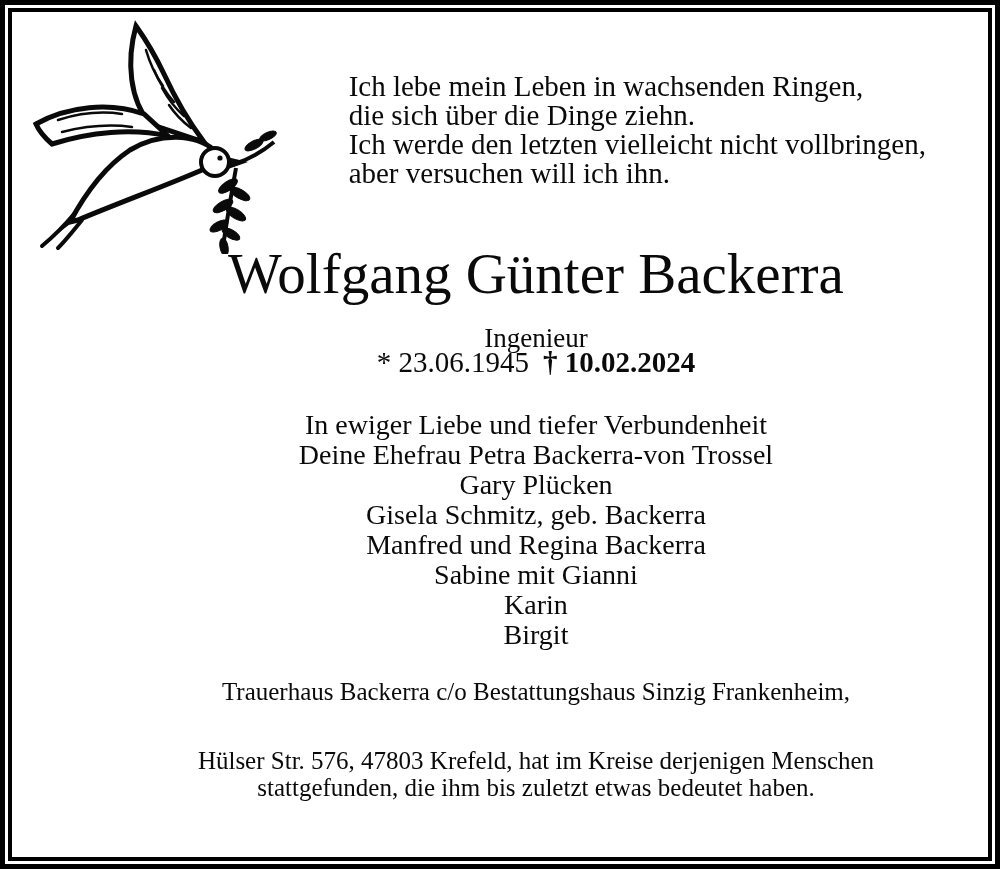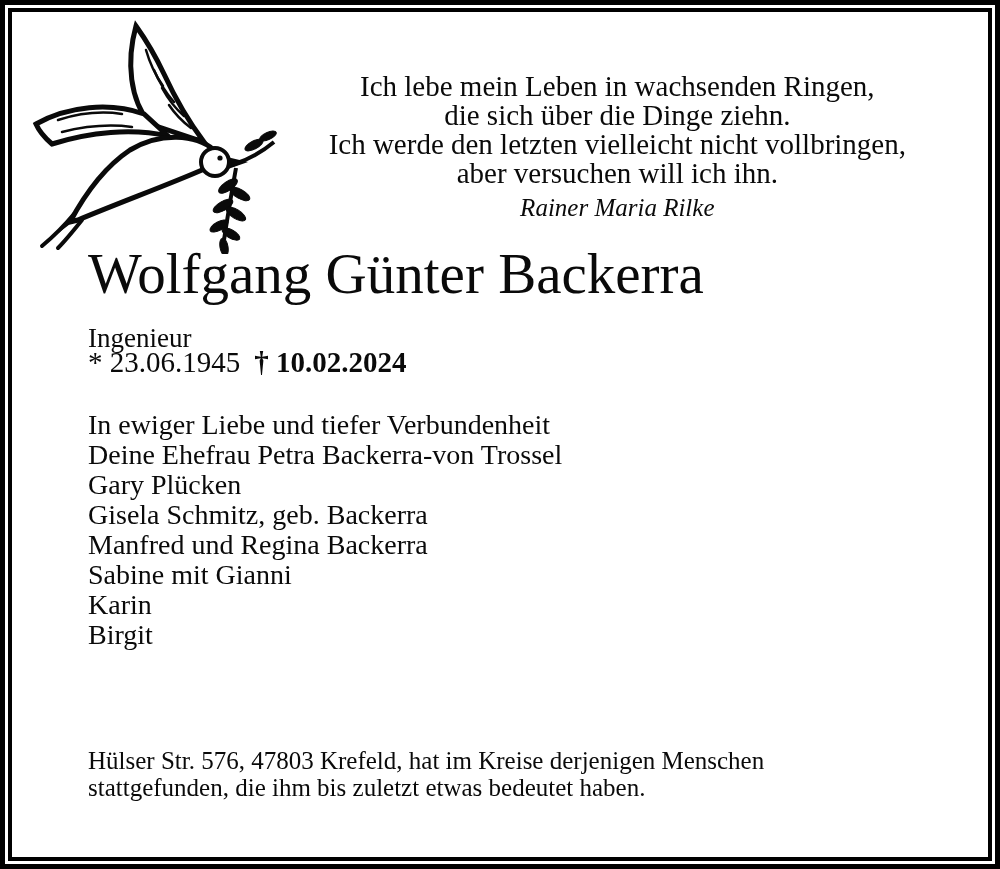--- a/index.html
+++ b/index.html
@@ -30,35 +30,36 @@
   .dove {
     position: absolute;
     left: 18px;
     top: 14px;
     width: 265px;
     height: 240px;
   }
   .poem {
     position: absolute;
     top: 72px;
-    right: 94px;
-    text-align: center;
+    right: 74px;
+    text-align: left;
     font-size: 29px;
     line-height: 29px;
     white-space: nowrap;
   }
   .poem-attribution {
     font-style: italic;
     font-size: 25px;
     margin-top: 5px;
   }
   .col {
     position: absolute;
-    left: 88px;
+    left: 80px;
     width: 912px;
+    text-align: center;
   }
   .name {
     top: 244px;
     font-size: 57px;
     line-height: 60px;
     white-space: nowrap;
     letter-spacing: 0px;
   }
   .profession {
     top: 311px;
@@ -133,21 +134,20 @@
     <ellipse cx="213" cy="220" rx="10" ry="4.2" transform="rotate(30 213 220)"></ellipse>
     <ellipse cx="206" cy="233" rx="9" ry="4" transform="rotate(80 206 233)"></ellipse>
   </g>
 </svg>
 
 <div class="poem">
   <div>Ich lebe mein Leben in wachsenden Ringen,</div>
   <div>die sich über die Dinge ziehn.</div>
   <div>Ich werde den letzten vielleicht nicht vollbringen,</div>
   <div>aber versuchen will ich ihn.</div>
-  <div class="poem-attribution">Rainer Maria Rilke</div>
 </div>
 
 <div class="col name">Wolfgang Günter Backerra</div>
 
 <div class="col profession">Ingenieur</div>
 
 <div class="col dates">
   <span class="birth">* 23.06.1945</span><span class="death">† 10.02.2024</span>
 </div>
 
@@ -156,18 +156,19 @@
   <div>Deine Ehefrau Petra Backerra-von Trossel</div>
   <div>Gary Plücken</div>
   <div>Gisela Schmitz, geb. Backerra</div>
   <div>Manfred und Regina Backerra</div>
   <div>Sabine mit Gianni</div>
   <div>Karin</div>
   <div>Birgit</div>
 </div>
 
 <div class="col funeral-home">
+  <div>Trauerhaus Backerra c/o Bestattungshaus Sinzig Frankenheim,</div>
 </div>
 
 <div class="col burial">
   <div>Hülser Str. 576, 47803 Krefeld,  hat im Kreise derjenigen Menschen</div>
   <div>stattgefunden, die ihm bis zuletzt etwas bedeutet haben.</div>
 </div>
 
 </body></html>

